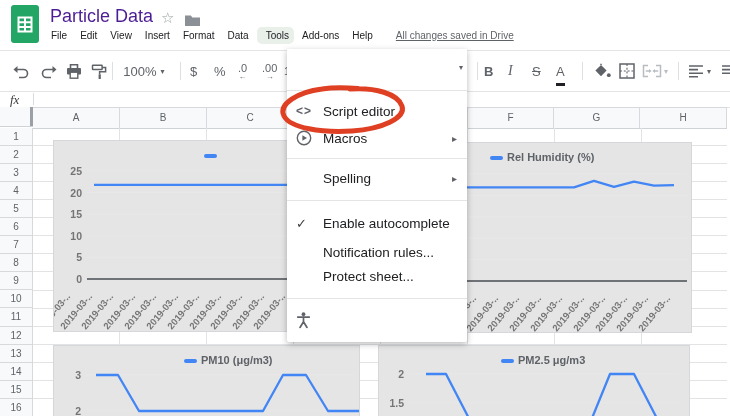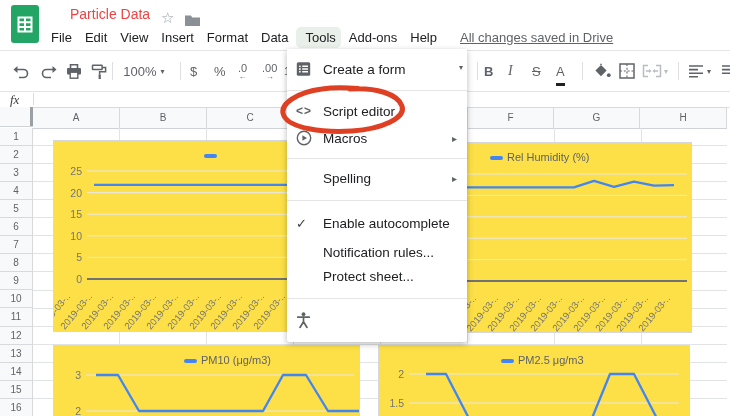--- a/index.html
+++ b/index.html
@@ -1,23 +1,23 @@
 <!DOCTYPE html>
 <html><head>
 <meta charset="utf-8">
 <style>
   html,body{margin:0;padding:0;background:#fff;}
   .frame{position:relative;width:730px;height:416px;overflow:hidden;background:#fff;
          font-family:"Liberation Sans",sans-serif;color:#202124;}
   
   .logo{position:absolute;left:11px;top:5px;}
-  .doc-title{position:absolute;left:70px;top:6px;font-size:14px;color:#ef4444;}
+  .doc-title{position:absolute;left:50px;top:6px;font-size:18px;color:#4c1d95;}
   .star{position:absolute;left:161px;top:9px;font-size:15px;color:#9aa0a6;}
   .folder{position:absolute;left:184px;top:13px;}
-  .menubar{position:absolute;left:46px;top:27px;display:flex;align-items:center;font-size:13px;color:#202124;}
+  .menubar{position:absolute;left:46px;top:27px;display:flex;align-items:center;font-size:10px;color:#202124;}
   .mb-item{padding:3px 5px;margin-right:3px;white-space:nowrap;}
   .mb-item.active{background:#e9efe9;border-radius:5px;padding-left:9px;}
   .save-status{margin-left:10px;color:#5f6368;text-decoration:underline;white-space:nowrap;}
   .hline{position:absolute;left:0;right:0;height:1px;background:#e4e4e4;}
   
   .tb{position:absolute;top:60px;height:22px;display:flex;align-items:center;justify-content:center;color:#5f6368;}
   .tb-text{font-size:13px;}
   .tb .caret{font-size:8px;margin-left:4px;color:#5f6368;}
   .vdiv{position:absolute;top:62px;height:18px;width:1px;background:#dddfe2;}
   .btn-bold{font-weight:bold;font-size:13px;}
@@ -41,22 +41,22 @@
          color:#5f6368;text-align:center;line-height:20px;height:20px;}
   .row-headers{position:absolute;left:0;top:128px;width:33px;}
   .row-h{background:#f8f9fa;border-right:1px solid #d7d9dc;border-bottom:1px solid #d7d9dc;
          box-sizing:border-box;width:33px;height:18.06px;font-size:10px;color:#5f6368;
          text-align:center;line-height:18px;}
   .grid-canvas{position:absolute;left:33px;top:128px;width:694px;height:288px;
     background-image:
       repeating-linear-gradient(to right, transparent 0px, transparent 86px, #e2e3e5 86px, #e2e3e5 87px),
       repeating-linear-gradient(to bottom, transparent 0px, transparent 17.06px, #e2e3e5 17.06px, #e2e3e5 18.06px);}
   
-  .chart{position:absolute;background:#fde047;border:1px solid #d5d7da;box-sizing:border-box;
-         overflow:hidden;z-index:2;}
+  .chart{position:absolute;background:#e5e5e5;border:1px solid #d5d7da;box-sizing:border-box;
+         overflow:hidden;z-index:2;font-weight:bold;}
   .leg-dash{position:absolute;width:13px;height:4px;border-radius:2px;background:#4285f4;}
   .leg-text{position:absolute;font-size:11px;color:#5f6368;white-space:nowrap;}
   .ytick{position:absolute;font-size:10.5px;color:#757575;text-align:right;}
   .xtick{position:absolute;font-size:9.5px;color:#757575;white-space:nowrap;
          transform:translateX(-100%) rotate(-50deg);transform-origin:100% 50%;}
   
   .tools-menu{position:absolute;left:287px;top:49px;width:180px;height:293px;background:#fff;
               box-shadow:0 2px 6px rgba(0,0,0,.28);border-radius:0 0 2px 2px;z-index:6;}
   .t-item{position:absolute;left:0;right:0;height:28px;}
   .t-label{position:absolute;left:36px;top:50%;transform:translateY(-50%);font-size:13.5px;color:#202124;white-space:nowrap;}
@@ -306,36 +306,20 @@
           <line x1="30" x2="300" y1="28" y2="28" stroke="#e8e8e8" stroke-width="1"></line>
           <line x1="30" x2="300" y1="57" y2="57" stroke="#e8e8e8" stroke-width="1"></line>
           <polyline points="47.0,28.0 67.0,28.0 100.0,91.8 205.0,91.8 231.0,28.0 255.0,28.0 288.0,91.8" fill="none" stroke="#4285f4" stroke-width="2.3" stroke-linejoin="round"></polyline>
         </svg>
         <div class="ytick" style="left: 0px; width: 25px; top: 22px;">2</div>
         <div class="ytick" style="left: 0px; width: 25px; top: 51px;">1.5</div>
       </div>
     </div>
 
   <div class="tools-menu" id="tools-menu">
-      <div class="t-item" style="top: 6px;">
-        <span class="t-icon">
-          <svg width="15" height="15">
-            <rect x="0.8" y="0.8" width="13.4" height="13.4" rx="1.5" fill="#5f6368"></rect>
-            <g stroke="#fff" stroke-width="1.4">
-              <path d="M6.2 4.8 H12 M6.2 7.5 H12 M6.2 10.2 H12"></path>
-            </g>
-            <g fill="#fff">
-              <circle cx="3.9" cy="4.8" r="0.9"></circle>
-              <circle cx="3.9" cy="7.5" r="0.9"></circle>
-              <circle cx="3.9" cy="10.2" r="0.9"></circle>
-            </g>
-          </svg>
-        </span>
-        <span class="t-label">Create a form</span>
-      </div>
       <div class="t-sep" style="top: 41px;"></div>
       <div class="t-item" style="top: 48px;">
         <span class="t-icon">
           <span class="t-code">&lt;&gt;</span>
         </span>
         <span class="t-label">Script editor</span>
       </div>
       <div class="t-item" style="top: 75px;">
         <span class="t-icon">
           <svg width="16" height="16">

